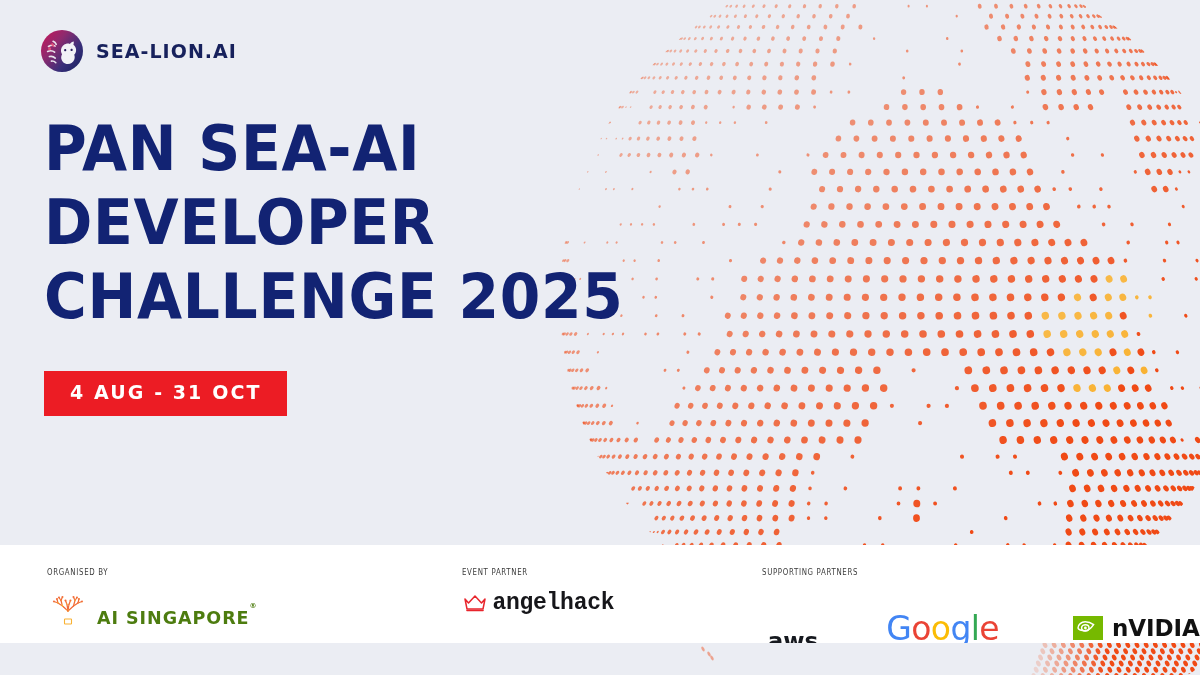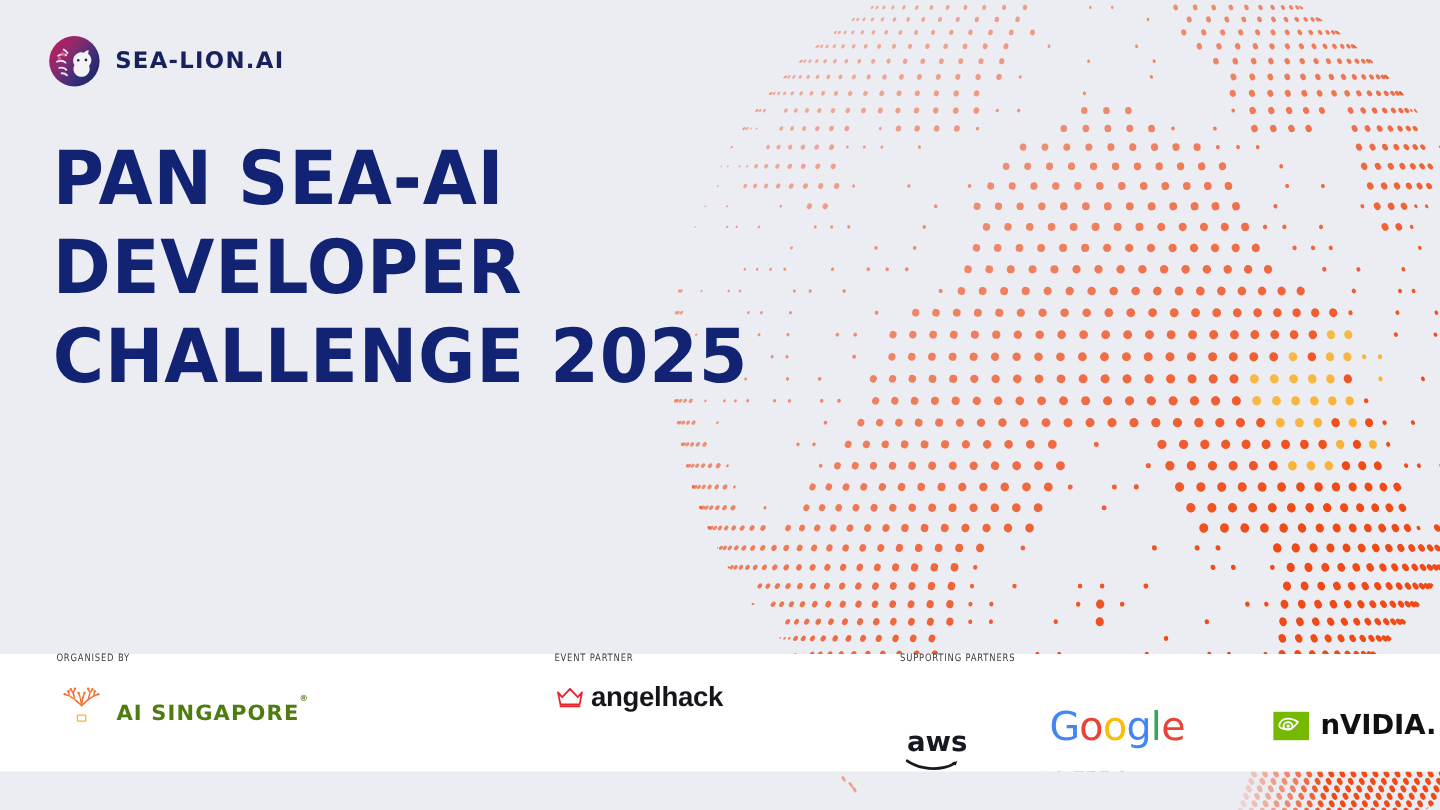--- a/index.html
+++ b/index.html
@@ -72,21 +72,21 @@
     line-height:1;
     white-space:nowrap;
   }
 
   
   .footer {
     position:absolute; left:0; top:545px;
     width:1200px; height:98px;
     background:#ffffff;
     z-index:6;
-    display:flex; align-items:flex-end;
+    display:flex; align-items:flex-start;
   }
   .footer-groups {
     display:flex; align-items:flex-start;
     padding-left:47px; padding-top:22px;
   }
   .fgroup { display:flex; flex-direction:column; }
   .fgroup-label {
     font-family:"DejaVu Sans Condensed","DejaVu Sans", sans-serif;
     font-size:8.5px;
     font-weight:normal;
@@ -110,21 +110,21 @@
     letter-spacing:0.055em;
     color:#4d7c0f;
     white-space:nowrap;
     position:relative;
     margin-top:18px;
   }
   .logo-aisg-word sup { font-size:7px; top:-9px; position:relative; }
 
   .logo-angelhack { display:flex; align-items:center; gap:4px; }
   .logo-angelhack-word {
-    font-family:Liberation Sans, sans-serif;
+    font-family:Liberation Mono, monospace;
     font-weight:bold; font-size:23px;
     letter-spacing:-0.012em;
     color:#16161a;
     white-space:nowrap;
   }
 
   .logo-aws { display:flex; flex-direction:column; align-items:center;margin-top:40px; }
 
   .logo-google { display:flex; align-items:baseline; }
   .logo-google span {
@@ -1649,20 +1649,23 @@
     </svg>
     <div class="brand-word">SEA-LION.AI</div>
   </div>
 
   <div class="headline">
     <div class="line">PAN SEA-AI</div>
     <div class="line">DEVELOPER</div>
     <div class="line">CHALLENGE 2025</div>
   </div>
 
+  <div class="date-badge">
+    <span class="date-badge-text">4 AUG - 31 OCT</span>
+  </div>
 
   <div class="footer">
     <div class="footer-groups">
 
       <div class="fgroup">
         <div class="fgroup-label">ORGANISED BY</div>
         <div class="fgroup-logos">
           <div class="logo-aisg">
             <svg width="42" height="34" viewBox="0 0 42 34">
               <defs>

